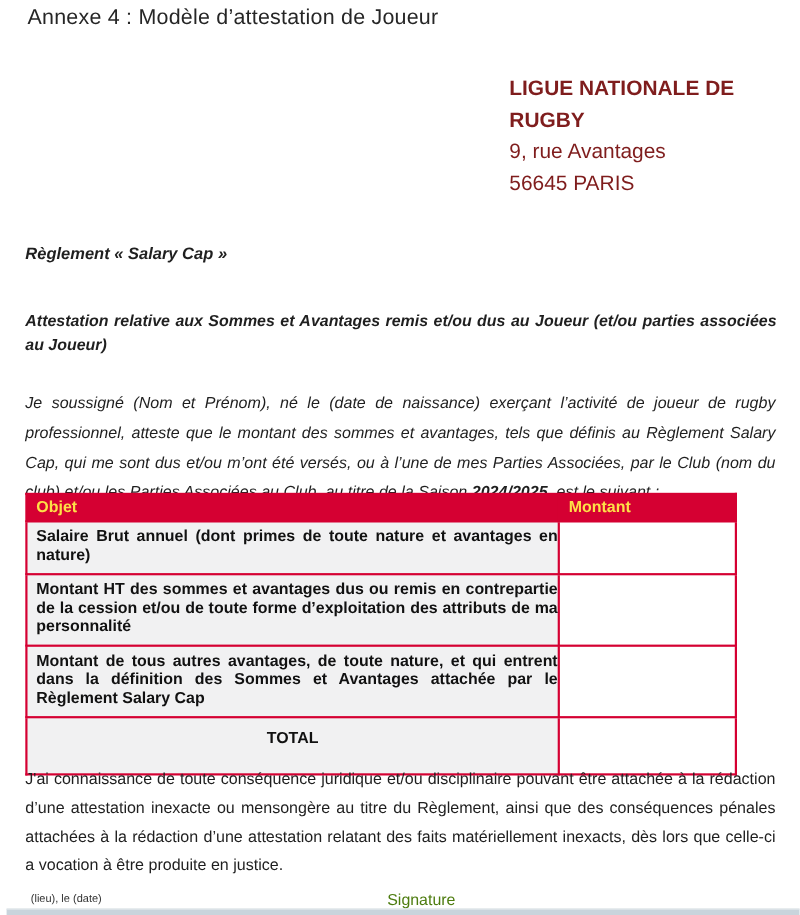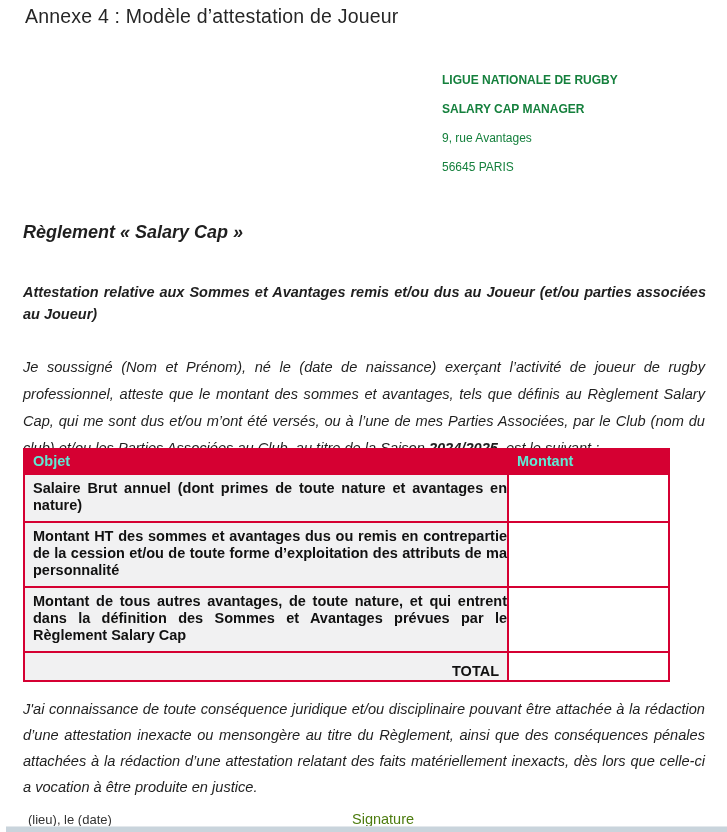--- a/index.html
+++ b/index.html
@@ -23,32 +23,32 @@
     left: 25px;
     top: 5px;
     font-size: 19.5px;
     font-weight: 400;
     color: #262626;
     letter-spacing: 0.2px;
     white-space: nowrap;
   }
   .letterhead {
     position: absolute;
-    left: 442px;
+    left: 463px;
     top: 66px;
-    font-size: 12px;
+    font-size: 19px;
     line-height: 29px;
-    color: #15803d;
+    color: #7f1d1d;
   }
   .letterhead .lh-bold { font-weight: 700; }
   .reglement-heading {
     position: absolute;
     left: 23px;
     top: 222px;
-    font-size: 18px;
+    font-size: 15px;
     font-weight: 700;
     font-style: italic;
     white-space: nowrap;
   }
   .subject-heading {
     position: absolute;
     left: 23px;
     top: 281px;
     width: 683px;
     font-size: 14.5px;
@@ -74,61 +74,60 @@
     top: 448px;
     width: 645px;
     border-collapse: collapse;
     table-layout: fixed;
     font-size: 14.5px;
   }
   .doc-table col.col-objet   { width: 484px; }
   .doc-table col.col-montant { width: 161px; }
   .doc-table th {
     background: #D50032;
-    color: #5eead4;
+    color: #fde047;
     font-weight: 700;
     text-align: left;
     padding: 3px 8px 4px 8px;
     border: 2px solid #D50032;
     font-size: 14.5px;
   }
   .doc-table td {
     border: 2px solid #D50032;
     vertical-align: top;
   }
   .doc-table .td-objet {
     background: #F1F1F2;
     font-weight: 700;
     text-align: justify;
     line-height: 17px;
     padding: 5px 0 7px 8px;
     color: #111111;
   }
   .doc-table .td-total {
-    padding: 10px 8px 0 8px;
-    text-align: right;
+    padding: 10px 8px 23px 8px;
+    text-align: center;
   }
   .doc-table .td-montant {
     background: #ffffff;
   }
   .legal-paragraph {
     position: absolute;
     left: 23px;
     top: 696px;
     width: 682px;
     font-size: 14.6px;
-    font-style: italic;
     line-height: 26px;
     text-align: justify;
   }
   .footer-place-date {
     position: absolute;
     left: 28px;
     top: 812px;
-    font-size: 13px;
+    font-size: 10px;
     color: #333333;
     white-space: nowrap;
   }
   .footer-signature {
     position: absolute;
     left: 352px;
     top: 811px;
     font-size: 14.5px;
     color: #4d7c0f;
     white-space: nowrap;
@@ -145,21 +144,20 @@
 </style>
 </head>
 <body>
 
 <div class="page">
 
   <div class="doc-title">Annexe 4 : Modèle d’attestation de Joueur</div>
 
   <div class="letterhead">
     <div class="lh-bold">LIGUE NATIONALE DE RUGBY</div>
-    <div class="lh-bold">SALARY CAP MANAGER</div>
     <div>9, rue Avantages</div>
     <div>56645 PARIS</div>
   </div>
 
   <div class="reglement-heading">Règlement « Salary Cap »</div>
 
   <div class="subject-heading">Attestation relative aux Sommes et Avantages remis et/ou dus au Joueur (et/ou parties associées au Joueur)</div>
 
   <div class="intro-paragraph">
     <span>Je soussigné (Nom et Prénom), né le (date de naissance) exerçant l’activité de joueur de rugby professionnel, atteste que le montant des sommes et avantages, tels que définis au Règlement Salary Cap, qui me sont dus et/ou m’ont été versés, ou à l’une de mes Parties Associées, par le Club (nom du club) et/ou les Parties Associées au Club, au titre de la Saison </span><span class="season">2024/2025</span><span>, est le suivant :</span>
@@ -179,21 +177,21 @@
     <tbody>
       <tr>
         <td class="td-objet">Salaire Brut annuel (dont primes de toute nature et avantages en nature)</td>
         <td class="td-montant"></td>
       </tr>
       <tr>
         <td class="td-objet">Montant HT des sommes et avantages dus ou remis en contrepartie de la cession et/ou de toute forme d’exploitation des attributs de ma personnalité</td>
         <td class="td-montant"></td>
       </tr>
       <tr>
-        <td class="td-objet">Montant de tous autres avantages, de toute nature, et qui entrent dans la définition des Sommes et Avantages prévues par le Règlement Salary Cap</td>
+        <td class="td-objet">Montant de tous autres avantages, de toute nature, et qui entrent dans la définition des Sommes et Avantages attachée par le Règlement Salary Cap</td>
         <td class="td-montant"></td>
       </tr>
       <tr>
         <td class="td-objet td-total">TOTAL</td>
         <td class="td-montant"></td>
       </tr>
     </tbody>
   </table>
 
   <div class="legal-paragraph">J'ai connaissance de toute conséquence juridique et/ou disciplinaire pouvant être attachée à la rédaction d’une attestation inexacte ou mensongère au titre du Règlement, ainsi que des conséquences pénales attachées à la rédaction d’une attestation relatant des faits matériellement inexacts, dès lors que celle-ci a vocation à être produite en justice.</div>

